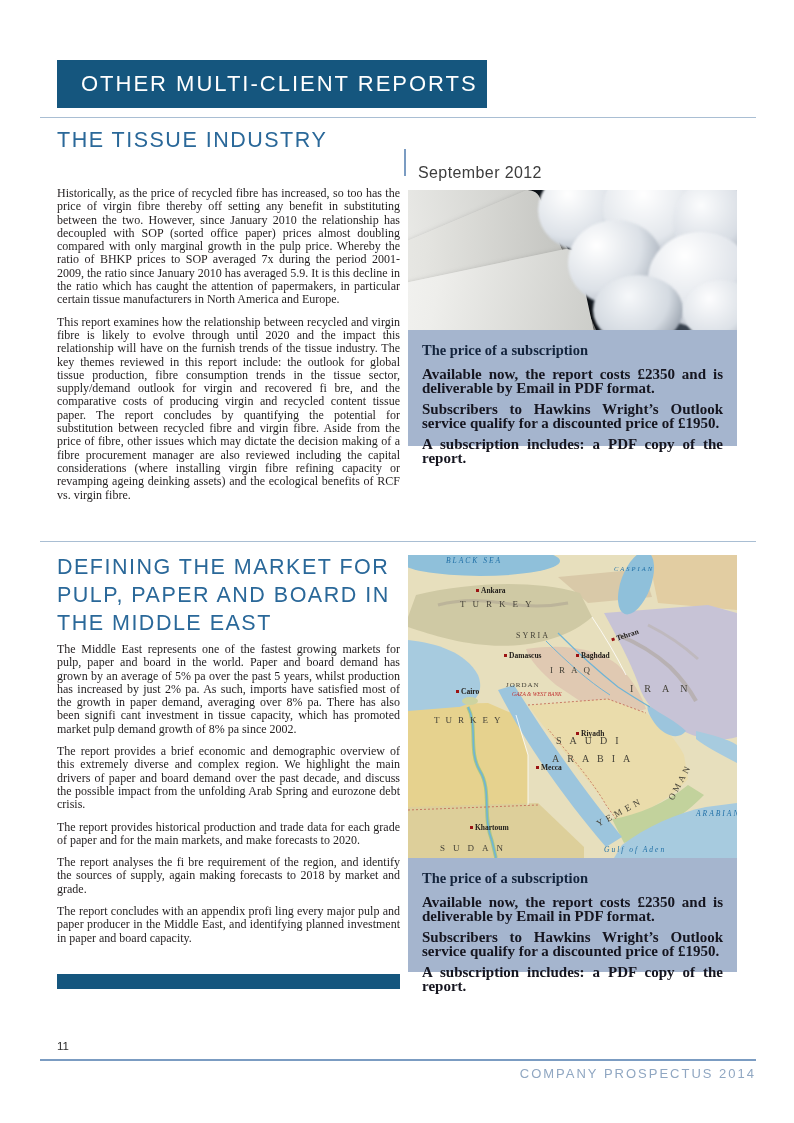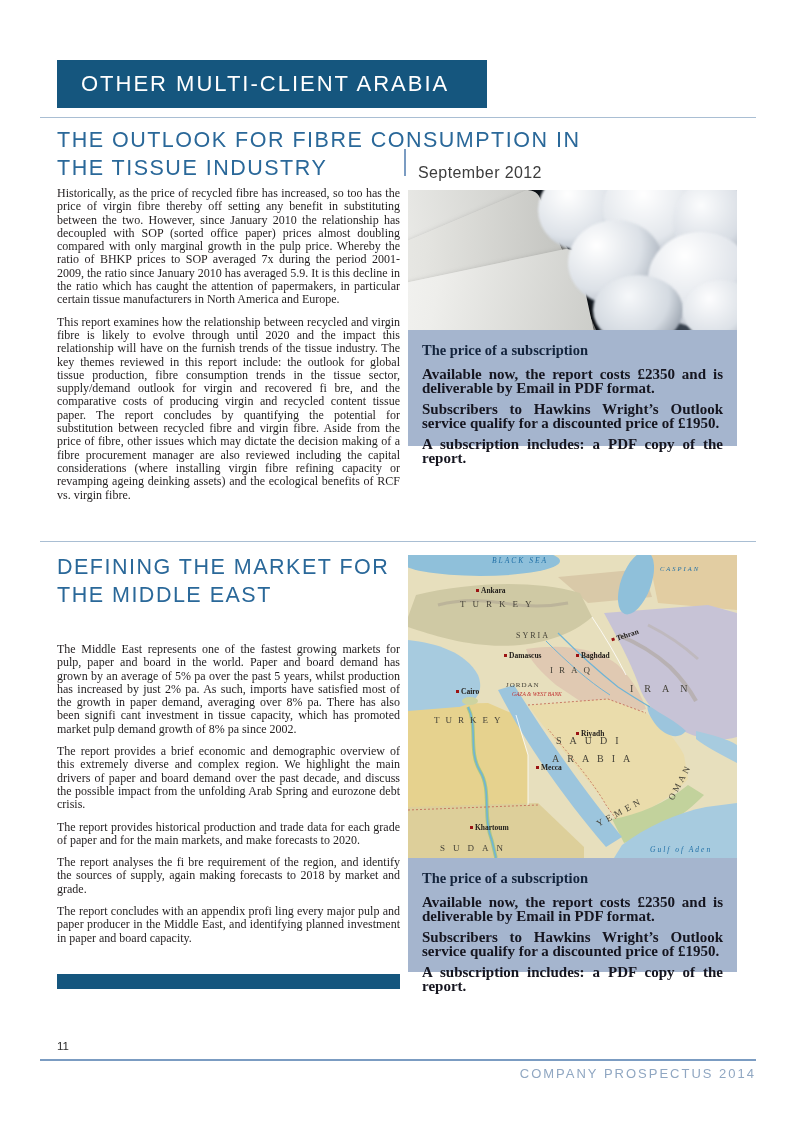--- a/index.html
+++ b/index.html
@@ -66,21 +66,21 @@
   .box2 { top:858px; height:114px; }
   .subbox h3 { font-size:14.5px; color:#14243c; margin:0 0 8px; font-weight:bold; }
   .subbox p { font-size:15px; line-height:14px; margin:0 0 7px; text-align:justify;font-weight:bold; }
   .subbox p:last-child { margin-bottom:0; }
 
   
   .mapbox { position:absolute; left:408px; top:555px; width:329px; height:303px; overflow:hidden; background:#a7cbdf; }
   .mapbox svg { position:absolute; left:0; top:0; }
   .ml { position:absolute; white-space:nowrap; color:#454238; font-family:"Liberation Serif", serif; }
   .country { font-size:9px; letter-spacing:4px; }
-  .sea { font-style:italic; color:#1f6fa6; font-size:7.5px; letter-spacing:2px;margin-left:46px; }
+  .sea { font-style:italic; color:#1f6fa6; font-size:7.5px; letter-spacing:2px; }
   .city { font-size:7.5px; font-weight:bold; color:#23201c; letter-spacing:0; }
   .city::before { content:""; display:inline-block; width:3px; height:3px; background:#9b1313; margin:0 2px 1px 0; }
   .tiny-red { font-size:5.5px; color:#c03030; font-style:italic; letter-spacing:0; }
   .ml-turkey { letter-spacing:7px; } .ml-iran { letter-spacing:11px; font-size:10px; }
   .ml-iraq { letter-spacing:6px; } .ml-egypt { letter-spacing:6px; }
   .ml-saudi { letter-spacing:8px; font-size:10px; } .ml-sudan { letter-spacing:8px; }
   .ml-yemen { letter-spacing:4px; transform:rotate(-28deg); }
   .ml-oman { transform:rotate(-62deg); letter-spacing:3px; }
   .ml-tehran { transform:rotate(-18deg); }
   .ml-jordan { font-size:7px; letter-spacing:1px;text-align:right; }
@@ -97,25 +97,24 @@
   .footer-right {
     position:absolute; left:40px; top:1066px; width:716px; text-align:right;
     font-family:"Liberation Sans", sans-serif; font-size:13px; letter-spacing:2px; color:#90a7c2;
   }
 </style>
 </head>
 <body>
 
 <div class="page">
 
-  <div class="banner">OTHER MULTI-CLIENT ARABIA</div>
+  <div class="banner">OTHER MULTI-CLIENT REPORTS</div>
   <div class="rule rule-top"></div>
 
   <div class="sec-title t1">
-    <div>THE OUTLOOK FOR FIBRE CONSUMPTION IN</div>
     <div>THE TISSUE INDUSTRY</div>
   </div>
   <div class="date-bar"></div>
   <div class="date-text">September 2012</div>
 
   <div class="col-left body1">
     <p>Historically, as the price of recycled fibre has increased, so too has the price of virgin fibre thereby off setting any benefit in substituting between the two. However, since January 2010 the relationship has decoupled with SOP (sorted office paper) prices almost doubling compared with only marginal growth in the pulp price. Whereby the ratio of BHKP prices to SOP averaged 7x during the period 2001-2009, the ratio since January 2010 has averaged 5.9. It is this decline in the ratio which has caught the attention of papermakers, in particular certain tissue manufacturers in North America and Europe.</p>
     <p>This report examines how the relationship between recycled and virgin fibre is likely to evolve through until 2020 and the impact this relationship will have on the furnish trends of the tissue industry. The key themes reviewed in this report include: the outlook for global tissue production, fibre consumption trends in the tissue sector, supply/demand outlook for virgin and recovered fi bre, and the comparative costs of producing virgin and recycled content tissue paper. The report concludes by quantifying the potential for substitution between recycled fibre and virgin fibre. Aside from the price of fibre, other issues which may dictate the decision making of a fibre procurement manager are also reviewed including the capital considerations (where installing virgin fibre refining capacity or revamping ageing deinking assets) and the ecological benefits of RCF vs. virgin fibre.</p>
   </div>
 
@@ -138,20 +137,21 @@
     <h3>The price of a subscription</h3>
     <p><span>Available now, the report costs </span><b>£2350</b><span> and is deliverable by Email in PDF format.</span></p>
     <p><span>Subscribers to Hawkins Wright’s Outlook service qualify for a discounted price of </span><b>£1950</b><span>.</span></p>
     <p>A subscription includes: a PDF copy of the report.</p>
   </div>
 
   <div class="rule rule-mid"></div>
 
   <div class="sec-title t2">
     <div>DEFINING THE MARKET FOR</div>
+    <div>PULP, PAPER AND BOARD IN</div>
     <div>THE MIDDLE EAST</div>
   </div>
 
   <div class="col-left body2">
     <p>The Middle East represents one of the fastest growing markets for pulp, paper and board in the world. Paper and board demand has grown by an average of 5% pa over the past 5 years, whilst production has increased by just 2% pa. As such, imports have satisfied most of the growth in paper demand, averaging over 8% pa. There has also been signifi cant investment in tissue capacity, which has promoted market pulp demand growth of 8% pa since 2002.</p>
     <p>The report provides a brief economic and demographic overview of this extremely diverse and complex region. We highlight the main drivers of paper and board demand over the past decade, and discuss the possible impact from the unfolding Arab Spring and eurozone debt crisis.</p>
     <p>The report provides historical production and trade data for each grade of paper and for the main markets, and make forecasts to 2020.</p>
     <p>The report analyses the fi bre requirement of the region, and identify the sources of supply, again making forecasts to 2018 by market and grade.</p>
     <p>The report concludes with an appendix profi ling every major pulp and paper producer in the Middle East, and identifying planned investment in paper and board capacity.</p>
   </div>

